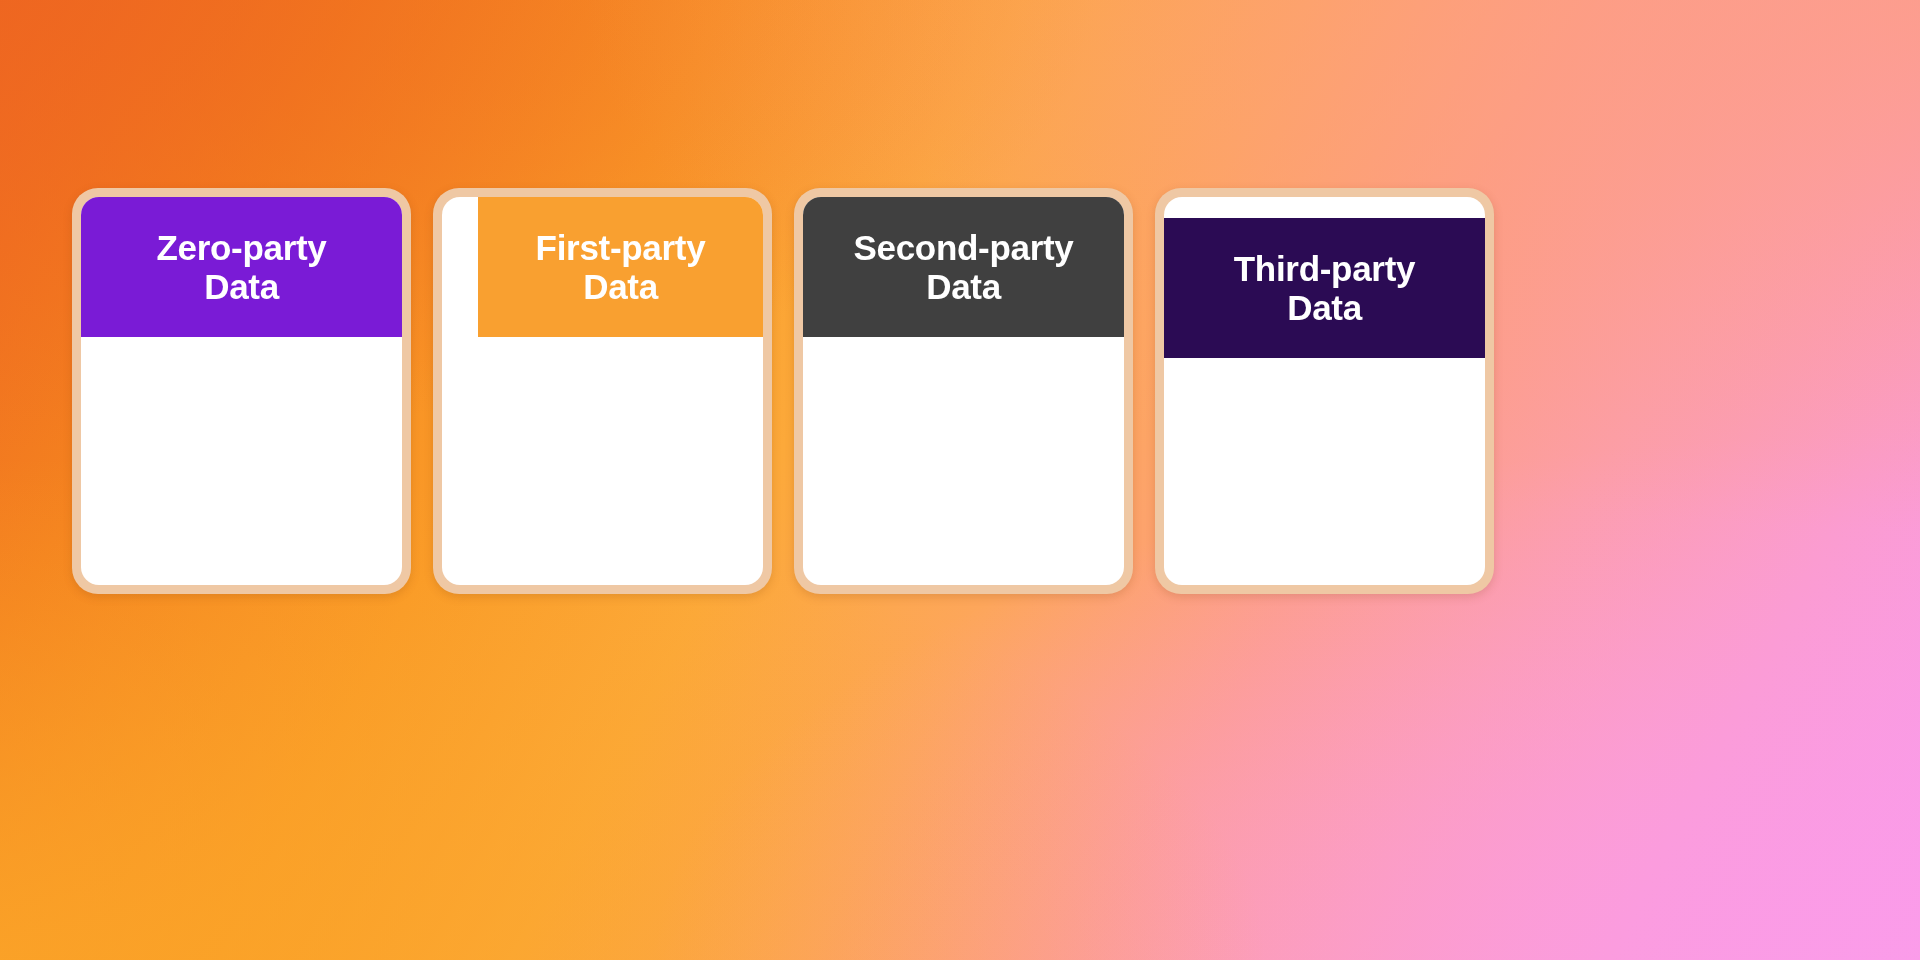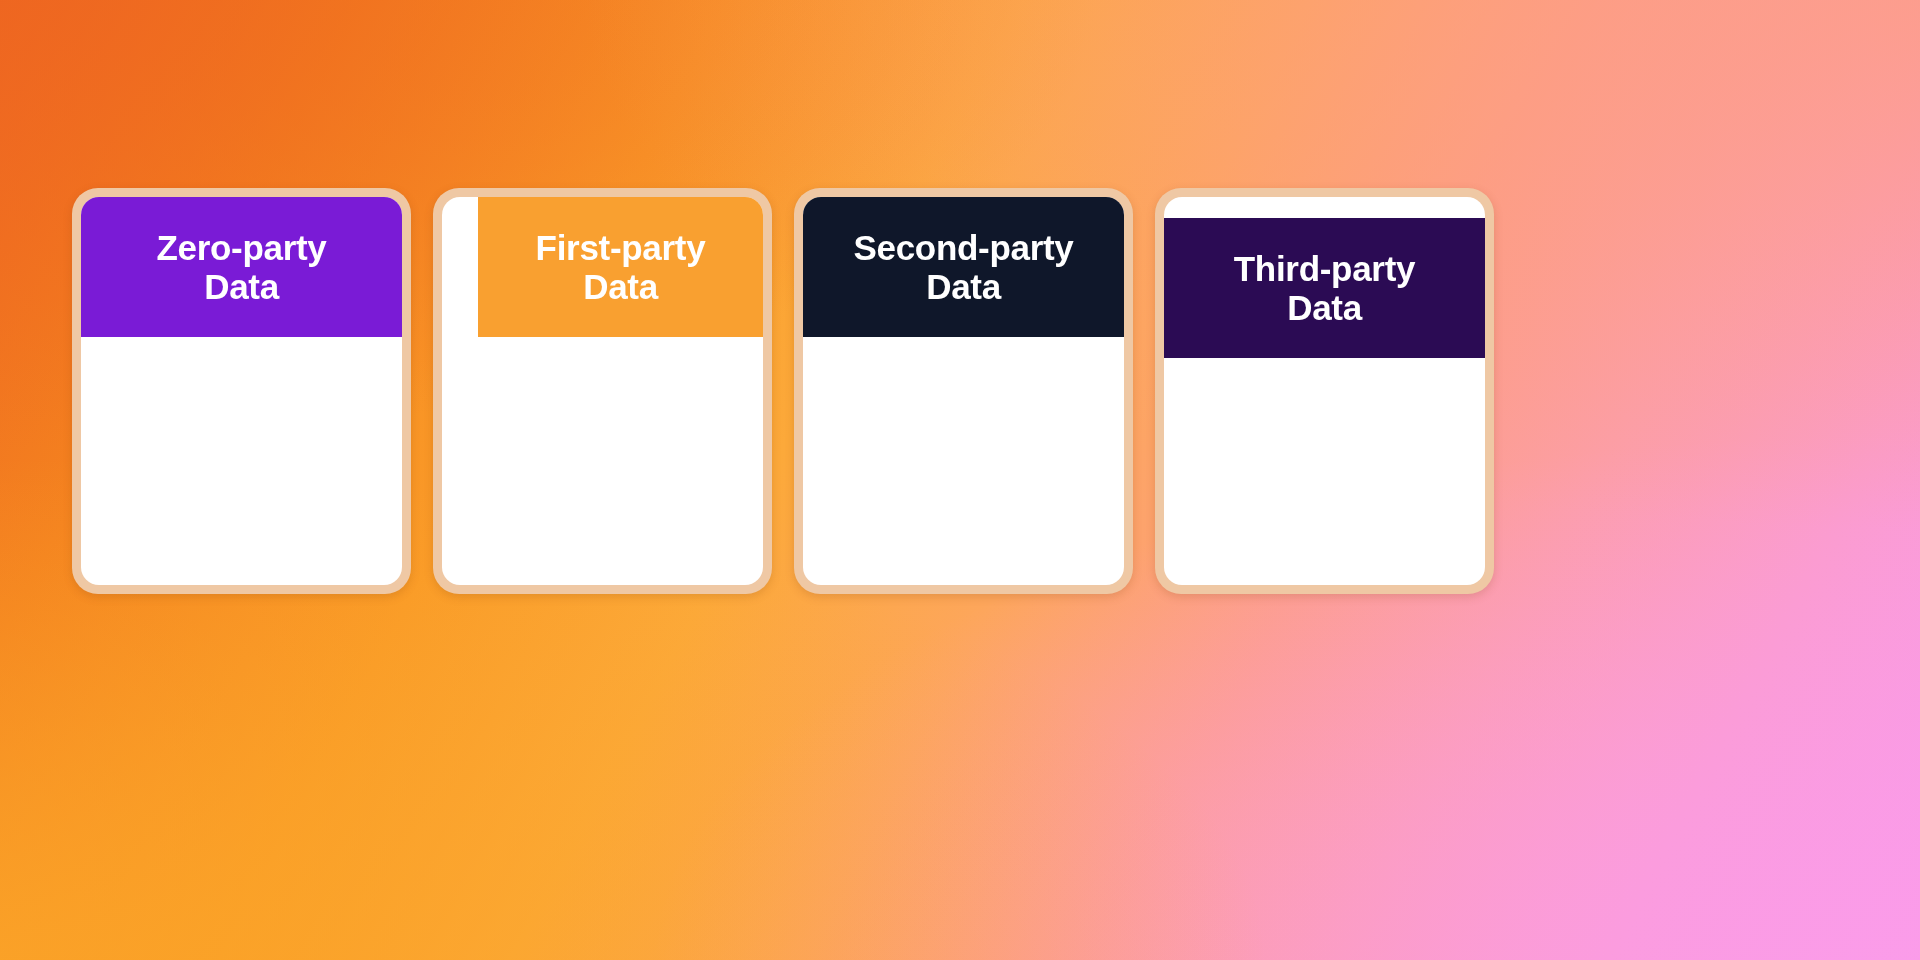--- a/index.html
+++ b/index.html
@@ -143,21 +143,21 @@
       <div class="card-inner">
         <div class="card-header" data-bind-style="background:cards.1.header_color" style="background: rgb(249, 160, 48);">
           <div class="card-title" data-bind="cards.1.title">First-party
 Data</div>
         </div>
       </div>
     </div>
 
     <div class="card c2">
       <div class="card-inner">
-        <div class="card-header" data-bind-style="background:cards.2.header_color" style="background: #0f172a;">
+        <div class="card-header" data-bind-style="background:cards.2.header_color" style="background: #404040;">
           <div class="card-title" data-bind="cards.2.title">Second-party
 Data</div>
         </div>
       </div>
     </div>
 
     <div class="card c3">
       <div class="card-inner">
         <div class="card-header" data-bind-style="background:cards.3.header_color" style="background: rgb(43, 11, 84); margin-top: 21px;">
           <div class="card-title" data-bind="cards.3.title">Third-party

